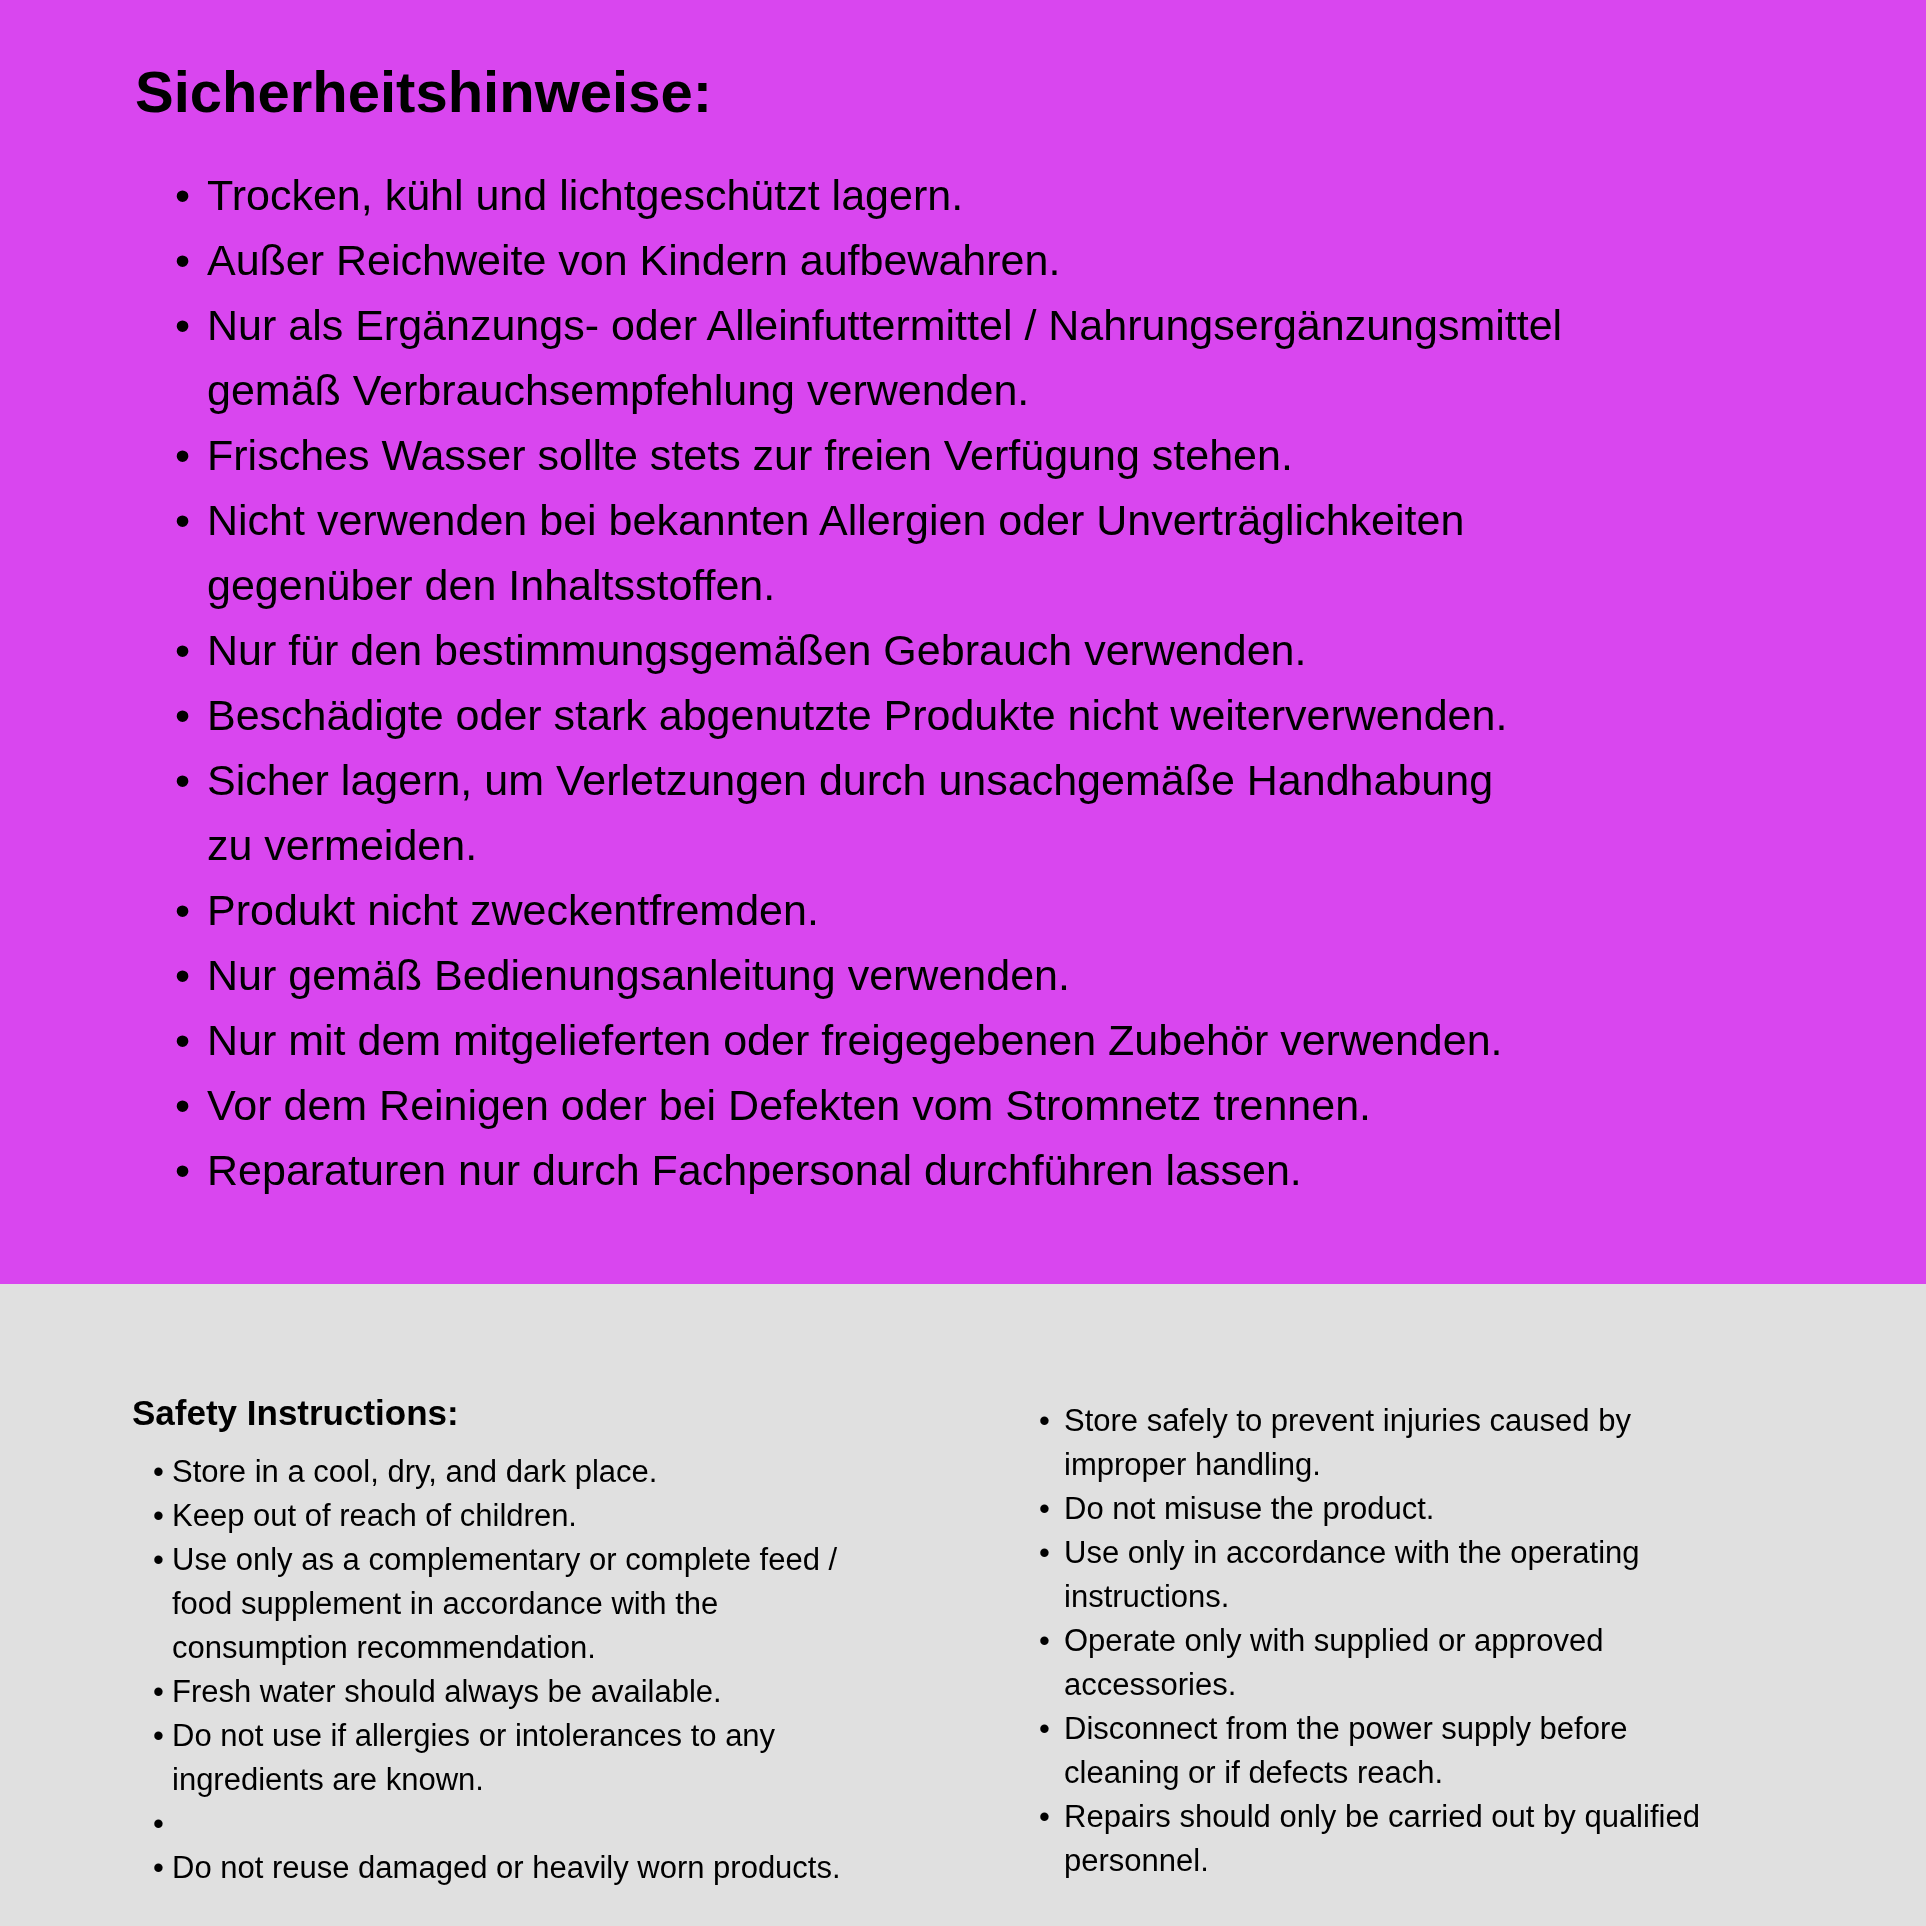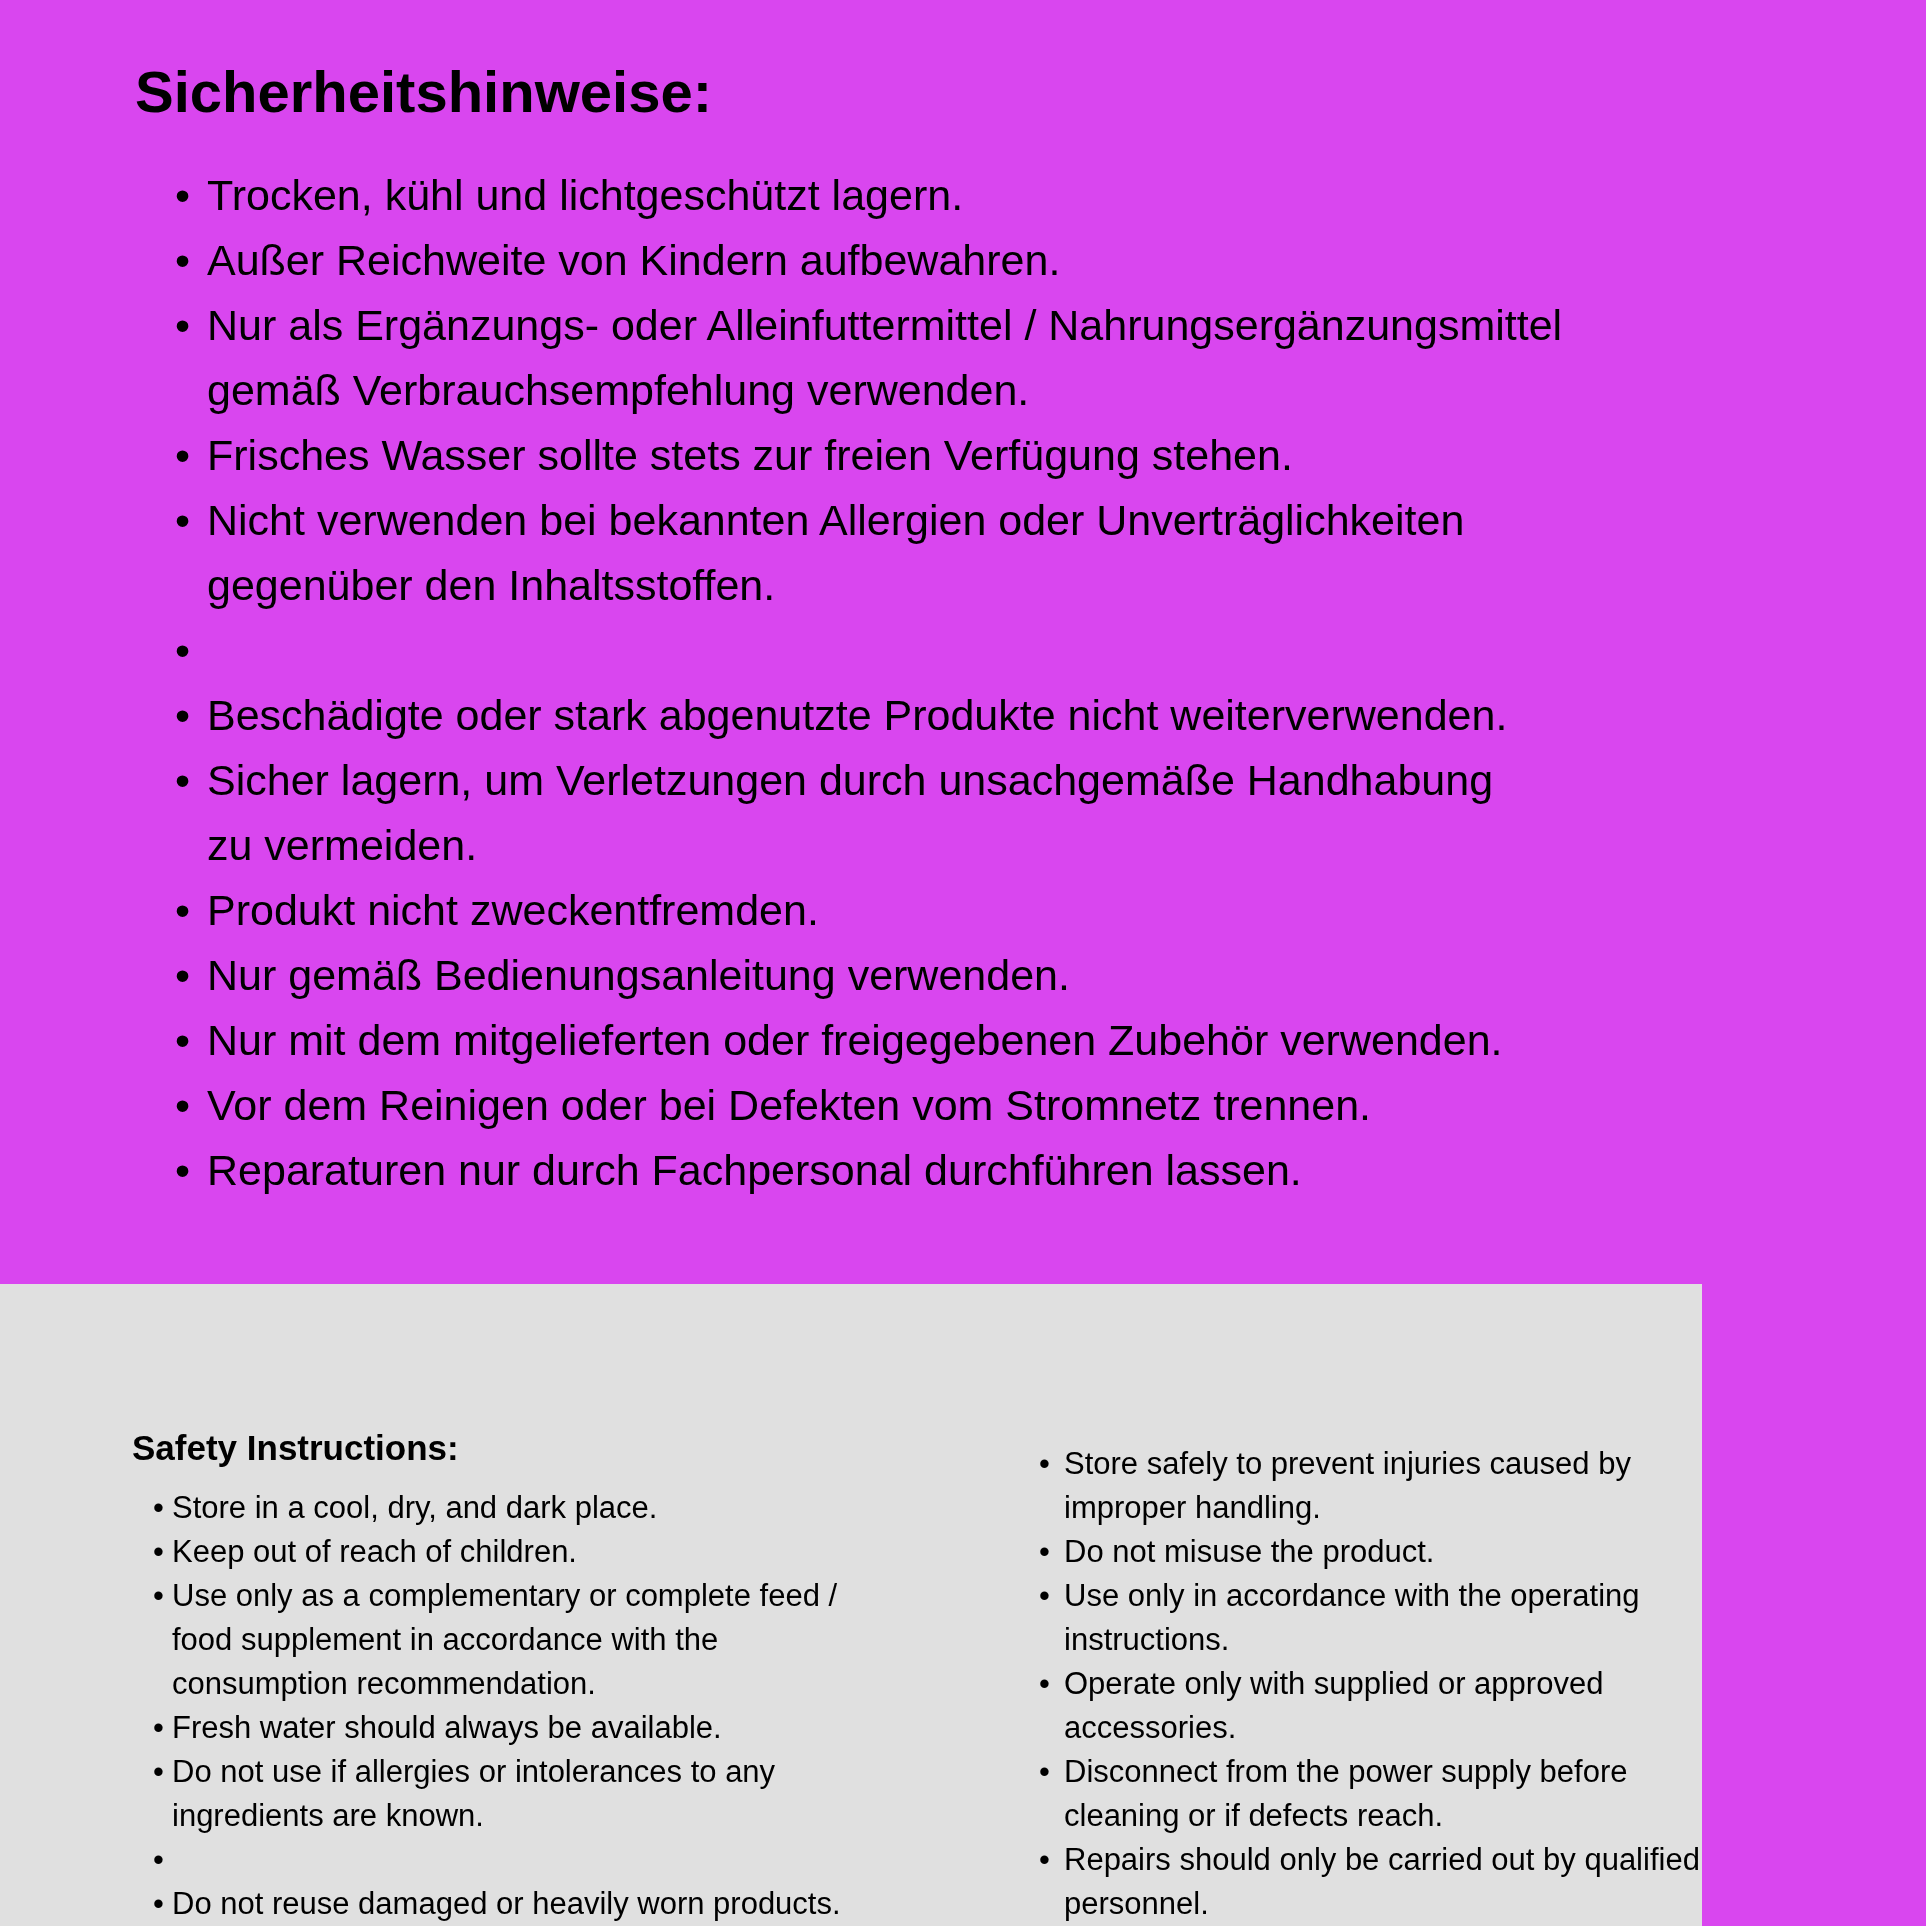--- a/index.html
+++ b/index.html
@@ -37,26 +37,26 @@
     width: 32px;
     margin-left: 40px;
     text-align: left;
   }
 
   
   .section-en {
     position: absolute;
     left: 0;
     top: 1284px;
-    width: 1702px;
+    width: 1926px;
     height: 642px;
     background: #e0e0e0;
     box-sizing: border-box;
     display: flex;
-    align-items: flex-end;
+    align-items: center;
     padding: 72px 0 0 132px;
   }
   .col-left {
     flex: none;
     width: 907px;
   }
   .col-right {
     flex: none;
   }
   .section-en .heading {
@@ -105,20 +105,21 @@
           <span class="bullet">•</span>
           <span class="text">Frisches Wasser sollte stets zur freien Verfügung stehen.</span>
         </div>
       <div class="item">
           <span class="bullet">•</span>
           <span class="text">Nicht verwenden bei bekannten Allergien oder Unverträglichkeiten
 gegenüber den Inhaltsstoffen.</span>
         </div>
       <div class="item">
           <span class="bullet">•</span>
+          <span class="text">Nur für den bestimmungsgemäßen Gebrauch verwenden.</span>
         </div>
       <div class="item">
           <span class="bullet">•</span>
           <span class="text">Beschädigte oder stark abgenutzte Produkte nicht weiterverwenden.</span>
         </div>
       <div class="item">
           <span class="bullet">•</span>
           <span class="text">Sicher lagern, um Verletzungen durch unsachgemäße Handhabung
 zu vermeiden.</span>
         </div>

